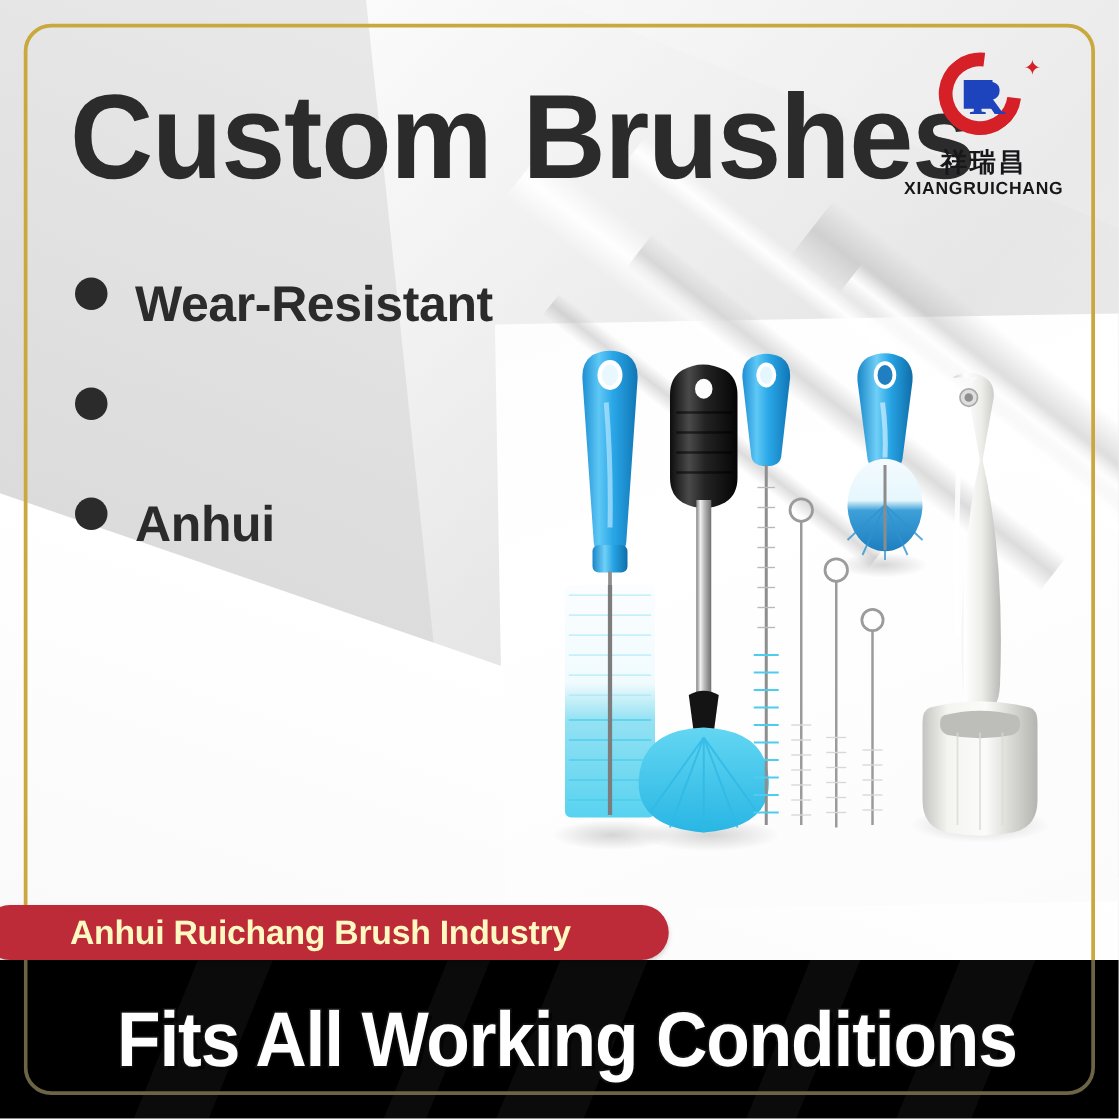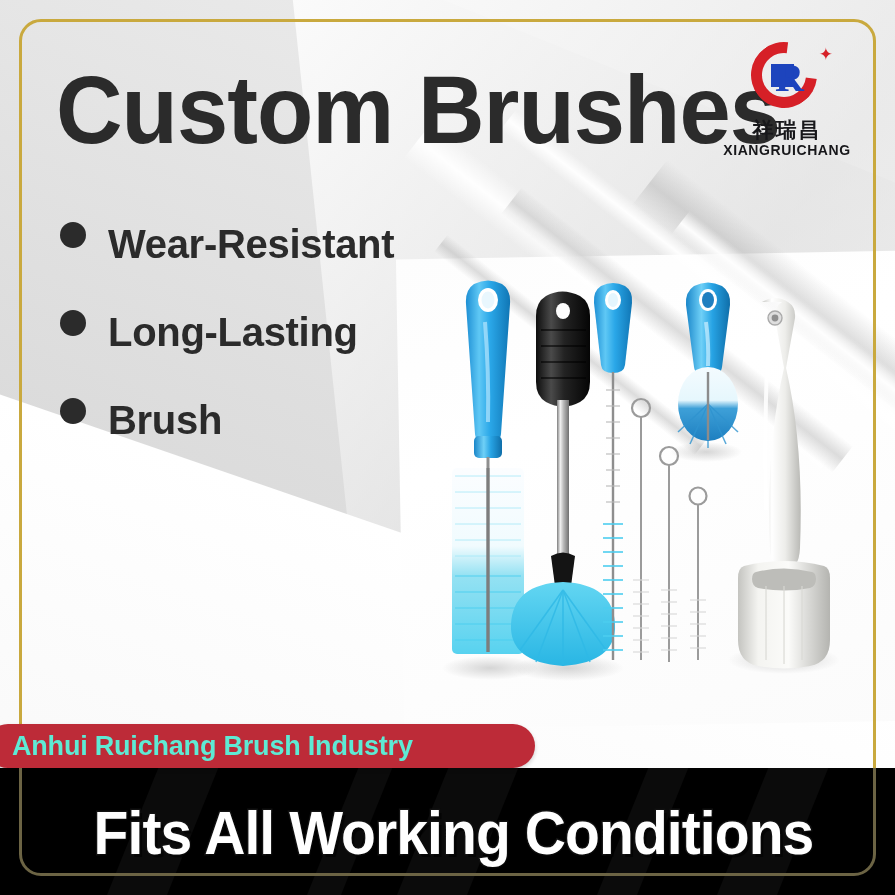--- a/index.html
+++ b/index.html
@@ -190,22 +190,22 @@
     position:absolute;
     left:-14px;top:724px;
     width:549px;height:44px;
     background:#bd2b38;
     border-radius:22px;
     display:flex;align-items:center;
     box-shadow:0 2px 4px rgba(0,0,0,.18);
     z-index:55;
   }
   .badge span{
-    margin-left:26px;
-    color:#5eead4;
+    margin-left:70px;
+    color:#fef9c3;
     font-size:27px;
     font-weight:bold;
     letter-spacing:-.2px;
     white-space:nowrap;
   }
 
   
   .footer{
     position:absolute;
     left:0;bottom:0;width:895px;height:127px;
@@ -268,25 +268,24 @@
     <div class="logo-py">XIANGRUICHANG</div>
   </div>
 
   <div class="bullets">
     <div class="bullet">
       <div class="dot"></div>
       <div class="btxt">Wear-Resistant</div>
     </div>
     <div class="bullet">
       <div class="dot"></div>
-      <div class="btxt">Long-Lasting</div>
     </div>
     <div class="bullet">
       <div class="dot"></div>
-      <div class="btxt">Brush</div>
+      <div class="btxt">Anhui</div>
     </div>
   </div>
 
   <svg class="products" viewBox="0 0 895 895">
     <defs>
       <linearGradient id="blueH" x1="0" y1="0" x2="1" y2="0">
         <stop offset="0%" stop-color="#1d8fd4"></stop>
         <stop offset="30%" stop-color="#5fc8f5"></stop>
         <stop offset="55%" stop-color="#2aa7e8"></stop>
         <stop offset="100%" stop-color="#1076b5"></stop>

